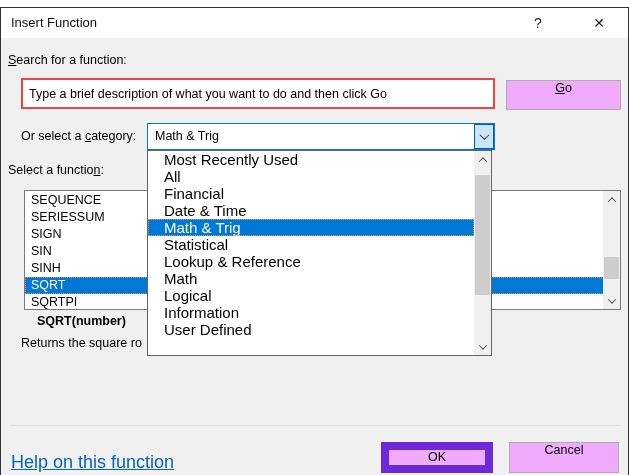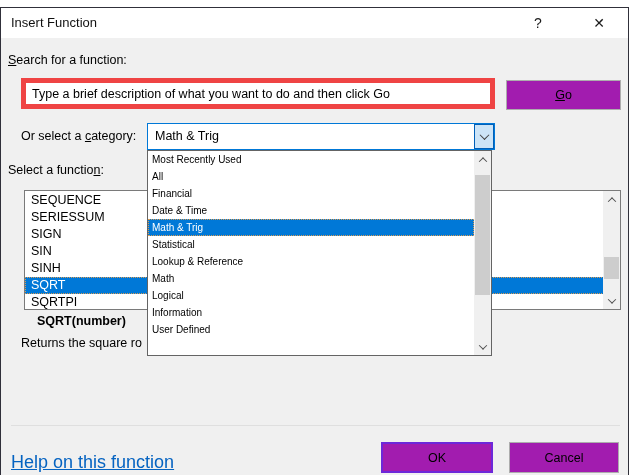--- a/index.html
+++ b/index.html
@@ -14,27 +14,27 @@
   .titlebar .title { position:absolute; left:10px; top:0; line-height:30px; font-size:13px; color:#101010; }
   .tb-btn { position:absolute; top:0; width:40px; height:30px; text-align:center; line-height:30px; color:#1a1a1a; cursor:default; }
   .tb-help { right:70px; font-size:14px; }
   .tb-close { right:9px; font-size:14px; }
   
   .lbl { position:absolute; white-space:nowrap; }
   .u { text-decoration:underline; }
   
   .search-input {
     position:absolute; left:20px; top:70px; width:474px; height:31px;
-    background:#fff; border:5px solid #ef4444; padding:0 6px;
+    background:#fff; border:2px solid #ef4444; padding:0 6px;
     font-size:12.5px; color:#000; outline:none;
   }
   .btn {
-    position:absolute; background:#a21caf; border:1px solid #adadad;
+    position:absolute; background:#f0abfc; border:1px solid #adadad;
     font-size:12.5px; text-align:center; color:#000; cursor:default;
-    display:flex; align-items:center; justify-content:center;
+    display:flex; justify-content:center;
   }
   .go-btn { left:505px; top:72px; width:115px; height:30px; }
   
   .combo {
     position:absolute; left:146px; top:115px; width:348px; height:27px;
     background:#fff; border:1px solid #0078d7; z-index:15;
   }
   .combo-value { position:absolute; left:7px; top:0; line-height:25px; font-size:12.5px; }
   .combo-btn {
     position:absolute; right:0; top:0; width:20px; height:25px;
@@ -43,21 +43,21 @@
   }
   .chev { display:inline-block; width:7px; height:7px; border-left:1.5px solid #404040; border-bottom:1.5px solid #404040; }
   .chev-down { transform:rotate(-45deg) translate(1px,-1px); }
   .chev-up   { transform:rotate(135deg) translate(1px,-1px); }
   
   .dropdown {
     position:absolute; left:146px; top:142px; width:345px; height:206px;
     background:#fff; border:1px solid #646464; z-index:20;
   }
   .dropdown .items { position:absolute; left:0; top:0; right:17px; bottom:0; overflow:hidden; }
-  .opt { height:17px; line-height:17px; padding-left:4px; font-size:10px; white-space:nowrap; }
+  .opt { height:17px; line-height:17px; padding-left:16px; font-size:15px; white-space:nowrap; }
   .selected { background:#0078d7; color:#fff; outline:1px dotted #d89c55; outline-offset:-1px; }
   
   .sbar { position:absolute; right:0; top:0; bottom:0; width:17px; background:#f0f0f0; }
   .sb-arrow { position:absolute; left:0; width:17px; height:17px; display:flex; align-items:center; justify-content:center; }
   .sb-arrow .chev { width:6px; height:6px; border-color:#505050; }
   .sb-up { top:0; } .sb-down { bottom:0; }
   .sb-thumb { position:absolute; left:1px; width:15px; background:#cdcdcd; }
   
   .fn-list {
     position:absolute; left:23px; top:182px; width:597px; height:120px;
@@ -65,21 +65,21 @@
   }
   .fn-list .items { position:absolute; left:0; top:1px; right:17px; bottom:0; overflow:hidden; }
   .fn-item { height:17px; line-height:17px; padding-left:6px; font-size:12.5px; white-space:nowrap; }
   .fn-list .fn-item.selected { margin-right:-17px; } 
   
   .signature { position:absolute; left:36px; top:306px; font-weight:bold; font-size:12.5px; }
   .description { position:absolute; left:20px; top:328px; font-size:12.5px; white-space:nowrap; }
   
   .divider { position:absolute; left:10px; top:417px; width:609px; height:1px; background:#dfdfdf; }
   .help-link { position:absolute; left:10px; top:444px; font-size:18px; color:#0563c1; text-decoration:underline; cursor:pointer; }
-  .ok-btn { left:380px; top:434px; width:112px; height:31px; border:2px solid #6d28d9; }
+  .ok-btn { left:380px; top:434px; width:112px; height:31px; border:8px solid #6d28d9; }
   .cancel-btn { left:508px; top:434px; width:110px; height:31px; }
 </style>
 </head>
 <body>
 
 <div class="dialog">
 
   <div class="titlebar">
     <span class="title">Insert Function</span>
     <span class="tb-btn tb-help">?</span>

